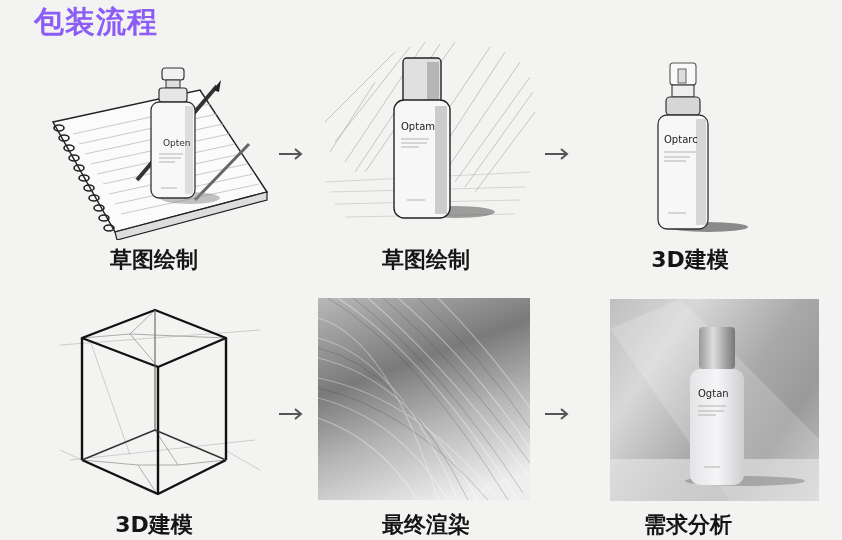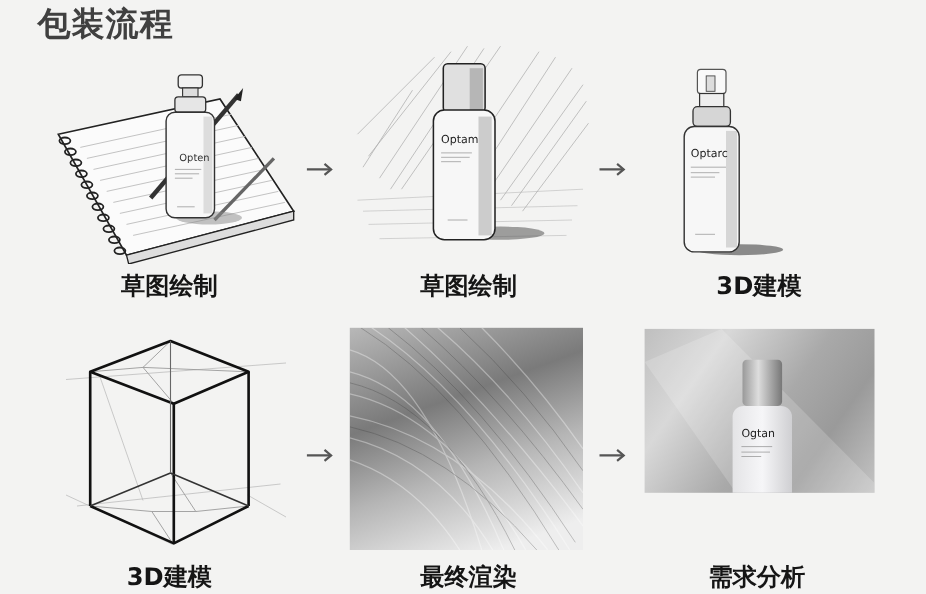--- a/index.html
+++ b/index.html
@@ -6,21 +6,21 @@
   html, body { width: 842px; height: 540px; overflow: hidden; }
   body {
     background: #f3f3f2;
     font-family: "DejaVu Sans", "Liberation Sans", sans-serif;
     position: relative;
     color: #111;
   }
   .title {
     position: absolute; left: 34px; top: 2px;
     font-size: 30px; font-weight: bold; letter-spacing: 1px;
-    color: #404040;
+    color: #8b5cf6;
   }
   .step { position: absolute; }
   .step .art { position: absolute; text-align: center; }
   .step .label {
     position: absolute; width: 200px; text-align: center;
     font-size: 22px; font-weight: bold; color: #151515;
     letter-spacing: 0px;
   }
   .arrow { position: absolute; width: 26px; height: 14px; }
   svg { display: block; }
@@ -133,21 +133,21 @@
 </div>
 
 <div class="arrow" style="left:544px;top:147px;">
   <svg width="26" height="14" viewBox="0 0 26 14">
       <line x1="1" y1="7" x2="23" y2="7" stroke="#555" stroke-width="2"></line>
       <polyline points="17,2 23,7 17,12" fill="none" stroke="#555" stroke-width="2"></polyline>
     </svg>
 </div>
 
 <div class="step" style="left:0;top:0;">
-  <div class="art" style="left:584px;top:55px;">
+  <div class="art" style="left:620px;top:55px;">
     <svg width="160" height="180" viewBox="0 0 160 180">
       <ellipse cx="88" cy="172" rx="40" ry="5" fill="#444" opacity="0.6"></ellipse>
       <rect x="50" y="8" width="26" height="22" rx="3" fill="#fafafa" stroke="#444" stroke-width="1.1" opacity="0.9"></rect>
       <rect x="58" y="14" width="8" height="14" fill="#ddd" stroke="#444" stroke-width="0.8"></rect>
       <rect x="52" y="30" width="22" height="12" fill="#eee" stroke="#333" stroke-width="1.1"></rect>
       <rect x="46" y="42" width="34" height="18" rx="4" fill="#d6d6d6" stroke="#333" stroke-width="1.2"></rect>
       <rect x="38" y="60" width="50" height="114" rx="9" fill="#f7f7f7" stroke="#333" stroke-width="1.3"></rect>
       <rect x="76" y="64" width="10" height="106" fill="#bbb" opacity="0.55"></rect>
       <text x="44" y="88" font-size="10" font-family="DejaVu Sans, sans-serif" fill="#222">Optarc</text>
       <g stroke="#888" stroke-width="0.6">
@@ -233,21 +233,21 @@
 </div>
 
 <div class="arrow" style="left:544px;top:407px;">
   <svg width="26" height="14" viewBox="0 0 26 14">
       <line x1="1" y1="7" x2="23" y2="7" stroke="#555" stroke-width="2"></line>
       <polyline points="17,2 23,7 17,12" fill="none" stroke="#555" stroke-width="2"></polyline>
     </svg>
 </div>
 
 <div class="step" style="left:0;top:0;">
-  <div class="art" style="left:586px;top:299px;width:209px;height:149px;overflow:hidden;background:linear-gradient(125deg,#bfbfbf 0%,#d8d8d8 25%,#a9a9a9 55%,#9a9a9a 75%,#c4c4c4 100%);">
+  <div class="art" style="left:610px;top:299px;width:209px;height:202px;overflow:hidden;background:linear-gradient(125deg,#bfbfbf 0%,#d8d8d8 25%,#a9a9a9 55%,#9a9a9a 75%,#c4c4c4 100%);">
     <svg width="209" height="202" viewBox="0 0 209 202" style="position:absolute;left:0;top:0;">
       <polygon points="0,30 70,0 209,140 209,202 120,202" fill="#ffffff" opacity="0.18"></polygon>
       <rect x="0" y="160" width="209" height="42" fill="#e8e8e8" opacity="0.6"></rect>
       <ellipse cx="135" cy="182" rx="60" ry="5" fill="#555" opacity="0.35"></ellipse>
       <defs>
         <linearGradient id="capg" x1="0" x2="1">
             <stop offset="0" stop-color="#999"></stop>
             <stop offset="0.4" stop-color="#ddd"></stop>
             <stop offset="1" stop-color="#777"></stop>
           </linearGradient>

